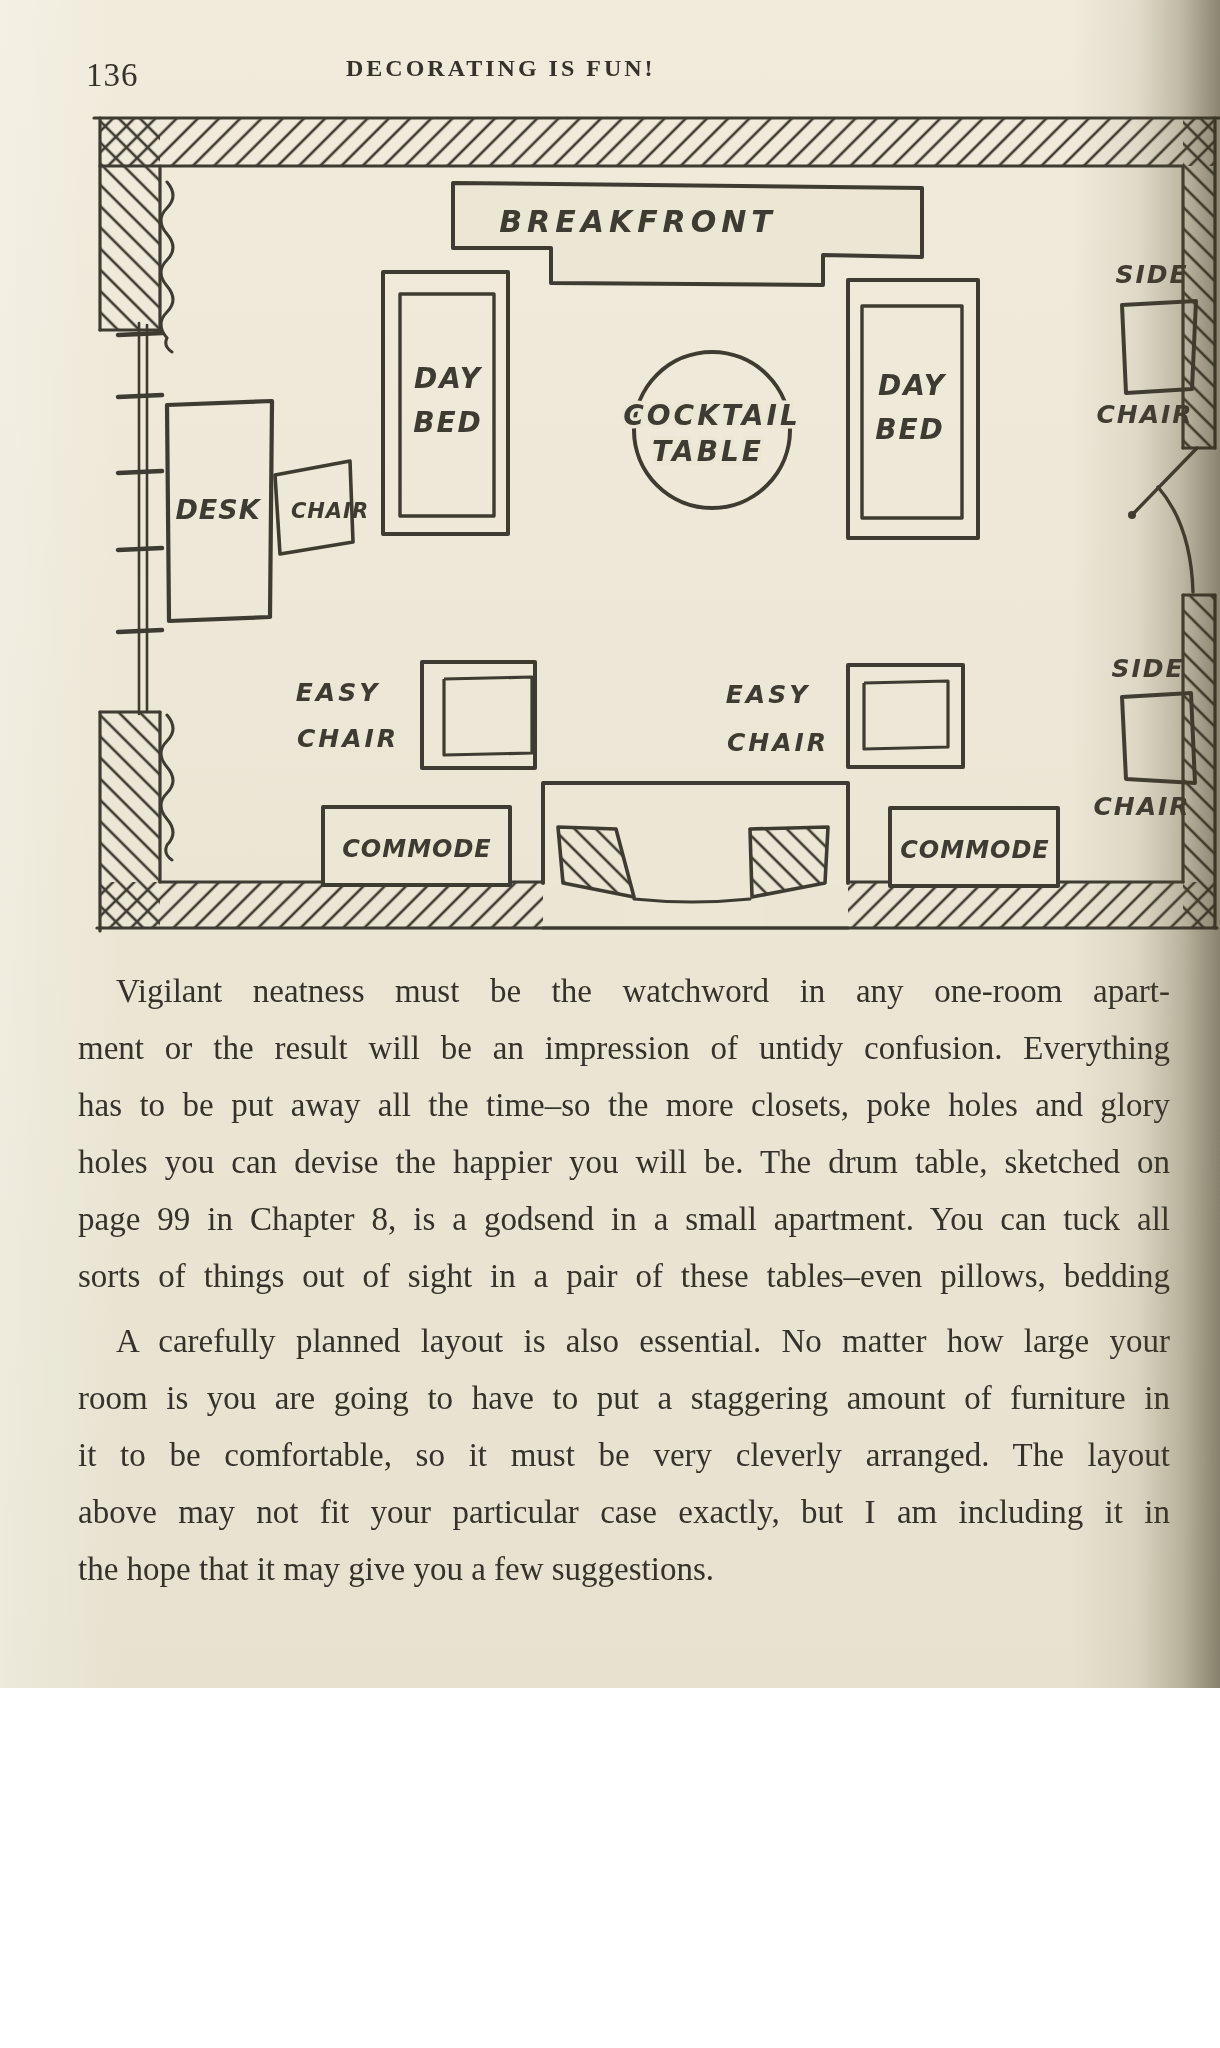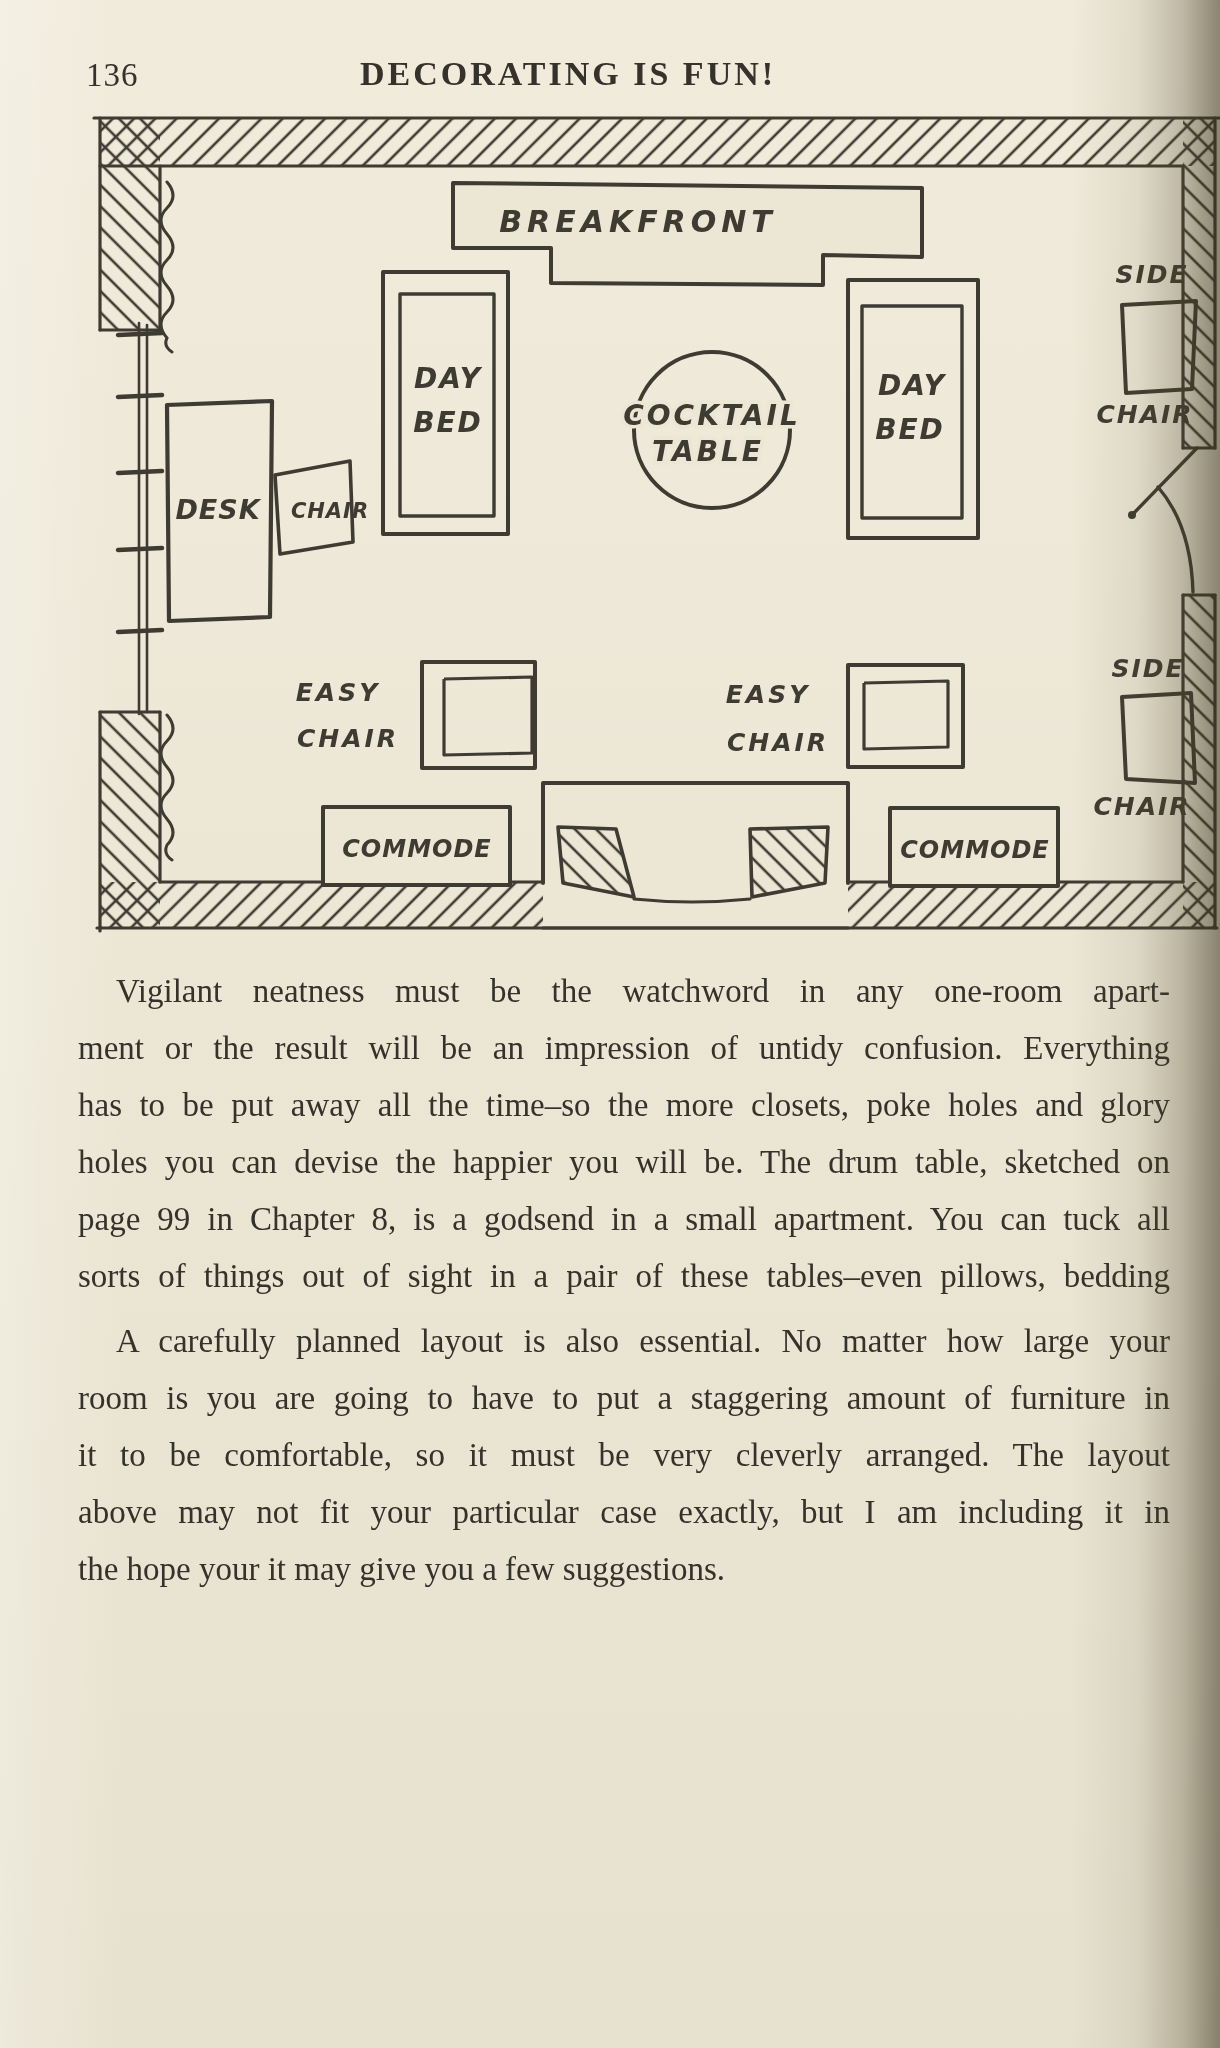--- a/index.html
+++ b/index.html
@@ -1,18 +1,18 @@
 <!DOCTYPE html>
 <html><head>
 <meta charset="utf-8">
 <style>
   html,body{margin:0;padding:0;}
   #page{
     position:relative;
-    width:1220px;height:2048px;
+    width:1220px;height:1688px;
     background:
       linear-gradient(to right, rgba(255,255,255,.25) 0%, rgba(255,255,255,0) 10%),
       linear-gradient(to bottom, #f0ebdb 0%, #ebe6d4 55%, #e7e2cf 100%);
     overflow:hidden;
     font-family:"Liberation Serif", serif;
     color:#34322b;
   }
   
   #gutter-shadow{
     position:absolute;top:0;right:0;width:150px;height:100%;
@@ -21,22 +21,22 @@
       rgba(90,80,50,.10) 45%,
       rgba(75,65,38,.30) 75%,
       rgba(55,48,26,.55) 100%);
     pointer-events:none;
   }
   #page-number{
     position:absolute;left:86px;top:57px;
     font-size:33px;letter-spacing:1px;
   }
   #running-title{
-    position:absolute;left:360px;top:55px;
-    font-size:34px;letter-spacing:3px;font-weight:bold;font-weight:600;
+    position:absolute;left:346px;top:55px;
+    font-size:24px;letter-spacing:3px;font-weight:bold;font-weight:600;
   }
   #plan-svg{position:absolute;left:60px;top:105px;}
   .lbl{
     font-family:"DejaVu Sans", sans-serif;
     font-style:italic;font-weight:bold;
     fill:#3e3b32;
   }
   #body-text{
     position:absolute;left:78px;top:963px;width:1092px;
     font-size:33px;line-height:57px;
@@ -206,18 +206,18 @@
       <div class="bline">has to be put away all the time–so the more closets, poke holes and glory</div>
       <div class="bline">holes you can devise the happier you will be. The drum table, sketched on</div>
       <div class="bline">page 99 in Chapter 8, is a godsend in a small apartment. You can tuck all</div>
       <div class="bline">sorts of things out of sight in a pair of these tables–even pillows, bedding</div>
     </div>
     <div class="para2">
       <div class="bline first">A carefully planned layout is also essential. No matter how large your</div>
       <div class="bline">room is you are going to have to put a staggering amount of furniture in</div>
       <div class="bline">it to be comfortable, so it must be very cleverly arranged. The layout</div>
       <div class="bline">above may not fit your particular case exactly, but I am including it in</div>
-      <div class="bline last">the hope your it may give you a few suggestions.</div>
+      <div class="bline last">the hope that it may give you a few suggestions.</div>
     </div>
   </div>
 
   <div id="gutter-shadow"></div>
 </div>
 
 </body></html>

